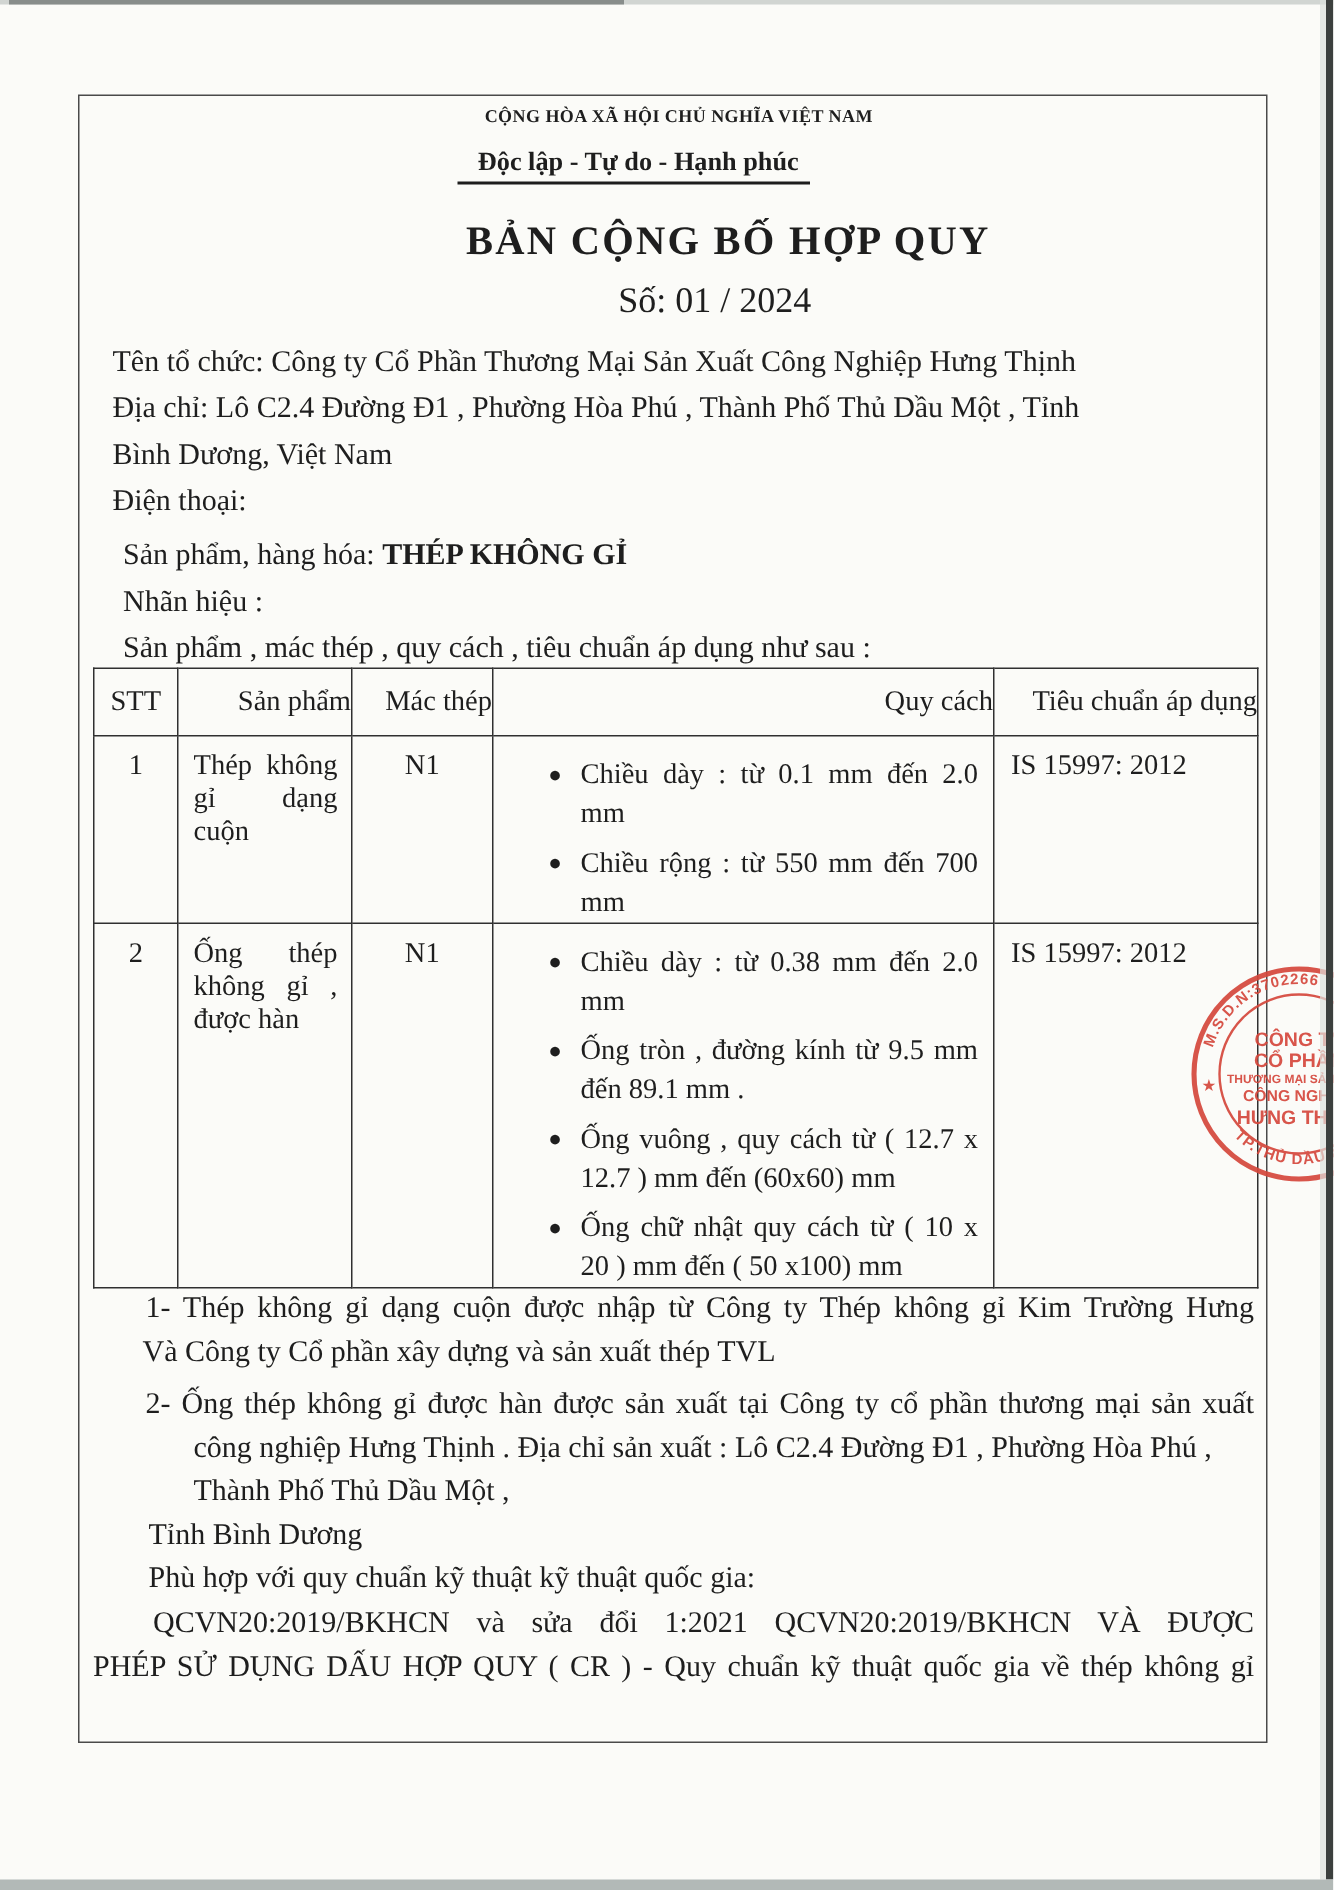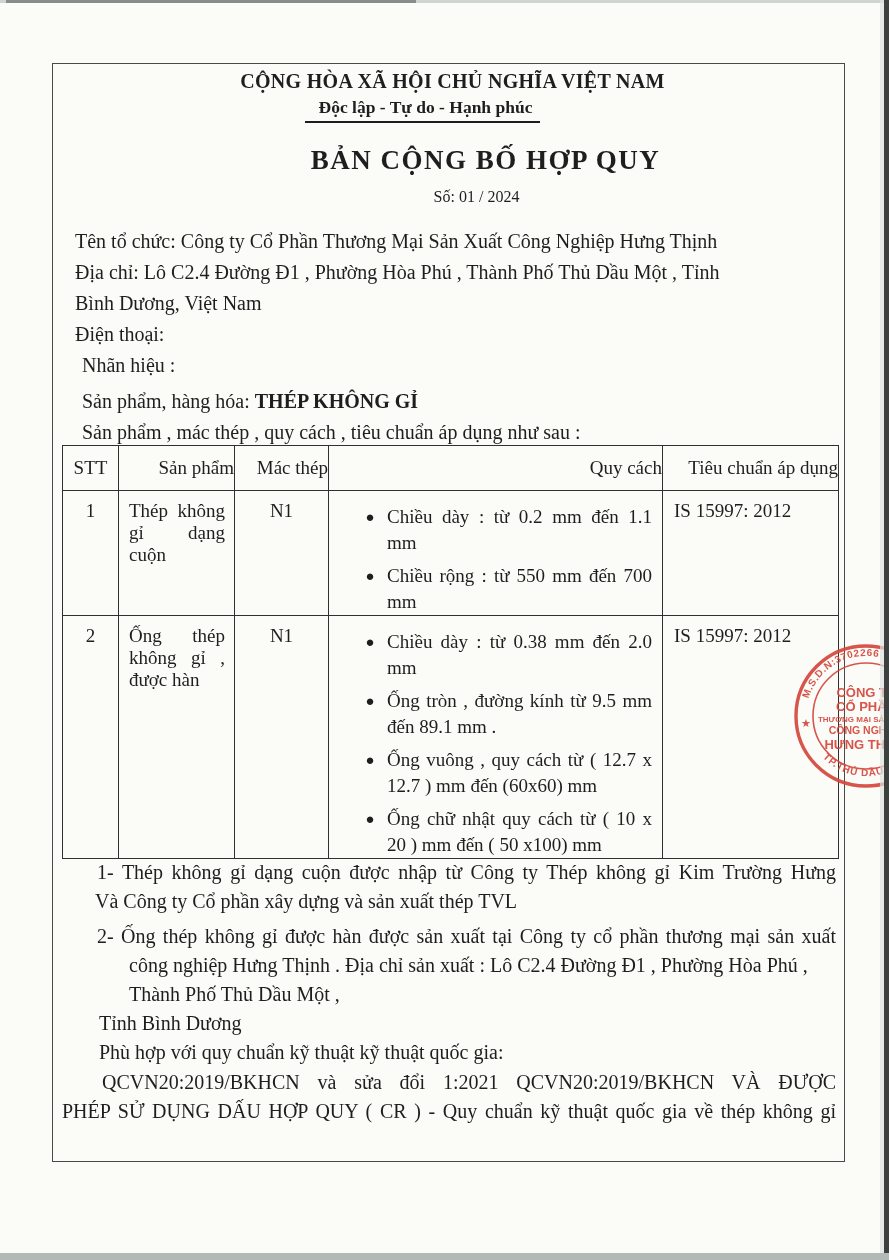--- a/index.html
+++ b/index.html
@@ -11,28 +11,28 @@
   
   .edge-top{position:absolute;top:0;left:0;width:889px;height:3px;background:#c3c8c6;opacity:.75;}
   .edge-top-dark{position:absolute;top:0;left:6px;width:410px;height:3px;background:#757b79;opacity:.8;}
   .edge-right-light{position:absolute;top:0;right:5px;width:4px;height:1253px;background:#dde1dd;opacity:.7;}
   .edge-right{position:absolute;top:0;right:0;width:5px;height:1253px;background:#3c403e;}
   .edge-bottom{position:absolute;bottom:0;left:0;width:889px;height:7px;background:#b2b9b7;}
 
   .border-box{position:absolute;left:52px;top:63px;width:791px;height:1097px;border:1.5px solid #4a4a4a;}
 
   .nat-title{position:absolute;top:70px;left:52px;width:793px;text-align:center;
-    font-weight:bold;font-size:20px;letter-spacing:.3px;transform:translateX(4px);}
+    font-weight:bold;font-size:12px;letter-spacing:.3px;transform:translateX(4px);}
   .motto-row{position:absolute;top:97px;left:52px;width:793px;text-align:center;text-decoration:underline;}
   .motto{display:inline-block;font-weight:bold;font-size:17.5px;
     padding:0 8px 3px 14px;border-bottom:2.5px solid #1d1d1d;transform:translateX(-26px);}
   .doc-title{position:absolute;top:145px;left:52px;width:793px;text-align:center;
     font-weight:bold;font-size:27px;letter-spacing:1.5px;transform:translateX(37px);}
   .doc-number{position:absolute;top:188px;left:52px;width:793px;text-align:center;
-    font-size:16px;transform:translateX(28px);}
+    font-size:24px;transform:translateX(28px);}
 
   .info{position:absolute;top:226px;left:75px;width:762px;font-size:20px;line-height:31px;}
   .info .indent{padding-left:7px;}
   .info .gap{margin-top:5px;}
   .bold{font-weight:bold;}
 
   table.doc-table{position:absolute;top:445px;left:62px;width:776px;
     border-collapse:collapse;table-layout:fixed;font-size:19px;}
   .doc-table th,.doc-table td{border:1.5px solid #303030;}
   .doc-table thead th{height:44px;font-weight:normal;text-align:right;
@@ -77,22 +77,22 @@
     <span class="motto">Độc lập - Tự do - Hạnh phúc</span>
   </div>
   <div class="doc-title">BẢN CỘNG BỐ HỢP QUY</div>
   <div class="doc-number">Số: 01 / 2024</div>
 
   <div class="info">
     <div>Tên tổ chức: Công ty Cổ Phần Thương Mại Sản Xuất Công Nghiệp Hưng Thịnh</div>
     <div>Địa chỉ: Lô C2.4 Đường Đ1 , Phường Hòa Phú , Thành Phố Thủ Dầu Một , Tỉnh</div>
     <div>Bình Dương, Việt Nam</div>
     <div>Điện thoại:</div>
+    <div class="indent gap"><span>Sản phẩm, hàng hóa: </span><span class="bold">THÉP KHÔNG GỈ</span></div>
     <div class="indent">Nhãn hiệu :</div>
-    <div class="indent gap"><span>Sản phẩm, hàng hóa: </span><span class="bold">THÉP KHÔNG GỈ</span></div>
     <div class="indent">Sản phẩm , mác thép , quy cách , tiêu chuẩn áp dụng như sau :</div>
   </div>
 
   <table class="doc-table">
     <colgroup>
       <col style="width:56px">
         <col style="width:116px">
         <col style="width:94px">
       <col style="width:334px">
         <col style="width:176px">
@@ -108,21 +108,21 @@
     </thead>
     <tbody>
       <tr class="row-1">
         <td class="cell-stt">1</td>
         <td class="cell-sp">Thép không gỉ dạng cuộn</td>
         <td class="cell-mac">N1</td>
         <td class="cell-qc">
           <ul class="spec">
             <li>
                 <span class="bullet">●</span>
-                <span class="spec-text">Chiều dày : từ 0.2 mm đến 1.1 mm</span>
+                <span class="spec-text">Chiều dày : từ 0.1 mm đến 2.0 mm</span>
               </li>
             <li>
                 <span class="bullet">●</span>
                 <span class="spec-text">Chiều rộng : từ 550 mm đến 700 mm</span>
               </li>
           </ul>
         </td>
         <td class="cell-tc">IS 15997: 2012</td>
       </tr>
       <tr class="row-2">

